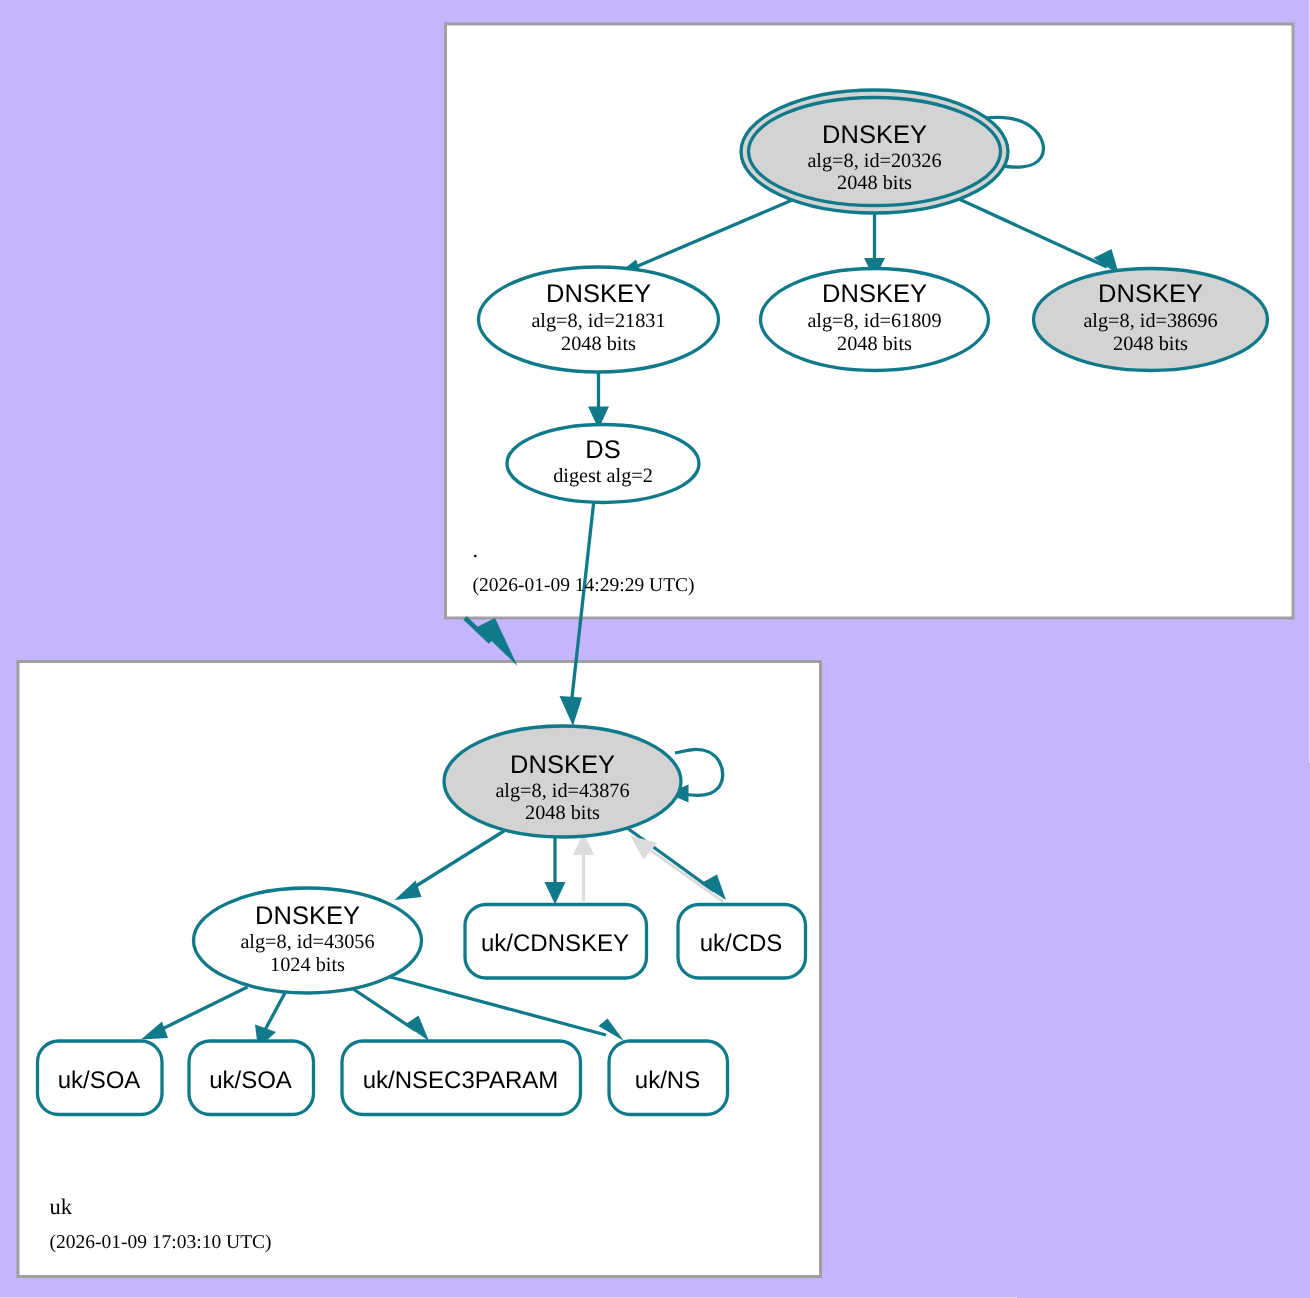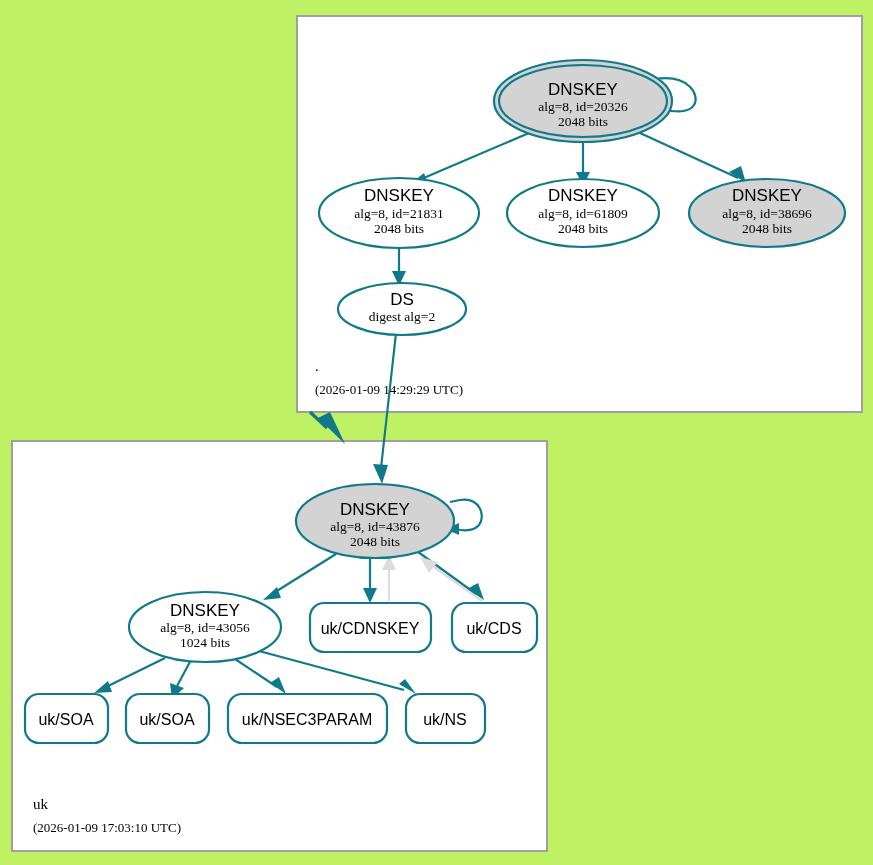--- a/index.html
+++ b/index.html
@@ -4,21 +4,21 @@
 <style>
   html, body {
     margin: 0;
     padding: 0;
     background: #ffffff;
   }
   #canvas {
     position: relative;
     width: 873px;
     height: 865px;
-    background: #bef264;
+    background: #c4b5fd;
     font-family: "Liberation Sans", sans-serif;
     overflow: hidden;
   }
   svg { display: block; }
 
   .cluster-box {
     fill: #ffffff;
     stroke: #a0a0a0;
     stroke-width: 2;
   }

